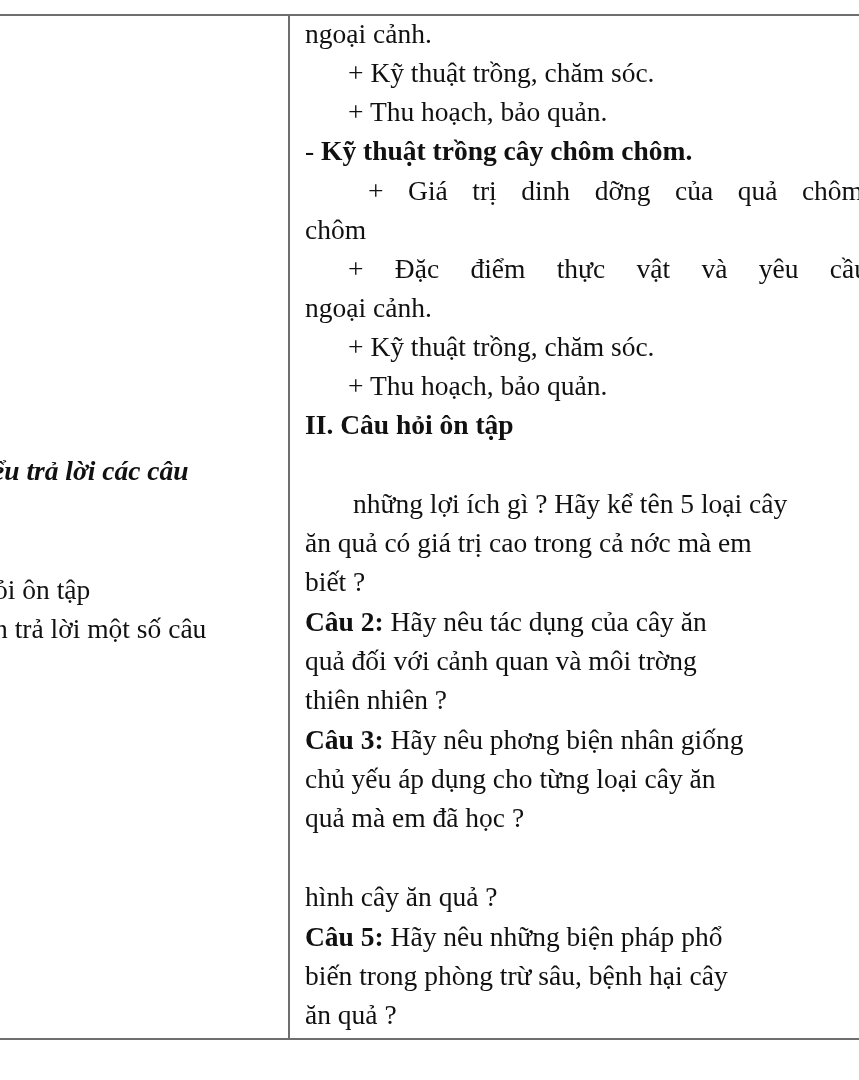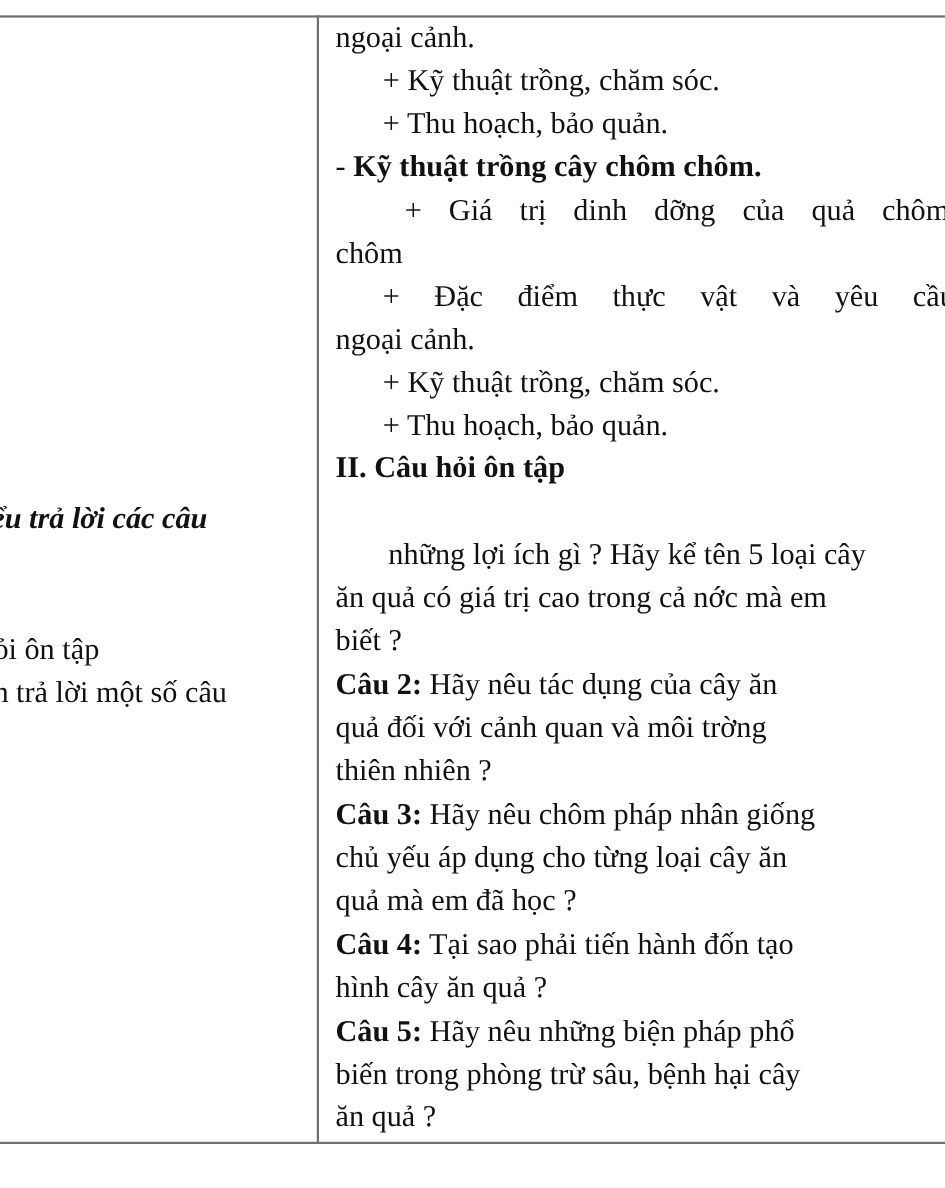--- a/index.html
+++ b/index.html
@@ -121,28 +121,25 @@
     <div class="line" style="left:15px; top:515px;">ăn quả có giá trị cao trong cả nớc mà em</div>
     <div class="line" style="left:15px; top:554px;">biết ?</div>
 
     <div class="line" style="left:15px; top:594px;">
       <span class="b">Câu 2:</span><span> Hãy nêu tác dụng của cây ăn</span>
     </div>
     <div class="line" style="left:15px; top:633px;text-align:center;">quả đối với cảnh quan và môi trờng</div>
     <div class="line" style="left:15px; top:672px;">thiên nhiên ?</div>
 
     <div class="line" style="left:15px; top:712px;">
-      <span class="b">Câu 3:</span><span> Hãy nêu chôm pháp nhân giống</span>
+      <span class="b">Câu 3:</span><span> Hãy nêu phơng biện nhân giống</span>
     </div>
     <div class="line" style="left:15px; top:751px;">chủ yếu áp dụng cho từng loại cây ăn</div>
     <div class="line" style="left:15px; top:790px;">quả mà em đã học ?</div>
 
-    <div class="line" style="left:15px; top:830px;">
-      <span class="b">Câu 4:</span><span> Tại sao phải tiến hành đốn tạo</span>
-    </div>
     <div class="line" style="left:15px; top:869px;">hình cây ăn quả ?</div>
 
     <div class="line" style="left:15px; top:909px;">
       <span class="b">Câu 5:</span><span> Hãy nêu những biện pháp phổ</span>
     </div>
     <div class="line" style="left:15px; top:948px;">biến trong phòng trừ sâu, bệnh hại cây</div>
     <div class="line" style="left:15px; top:987px;">ăn quả ?</div>
   </div>
 </div>
 

